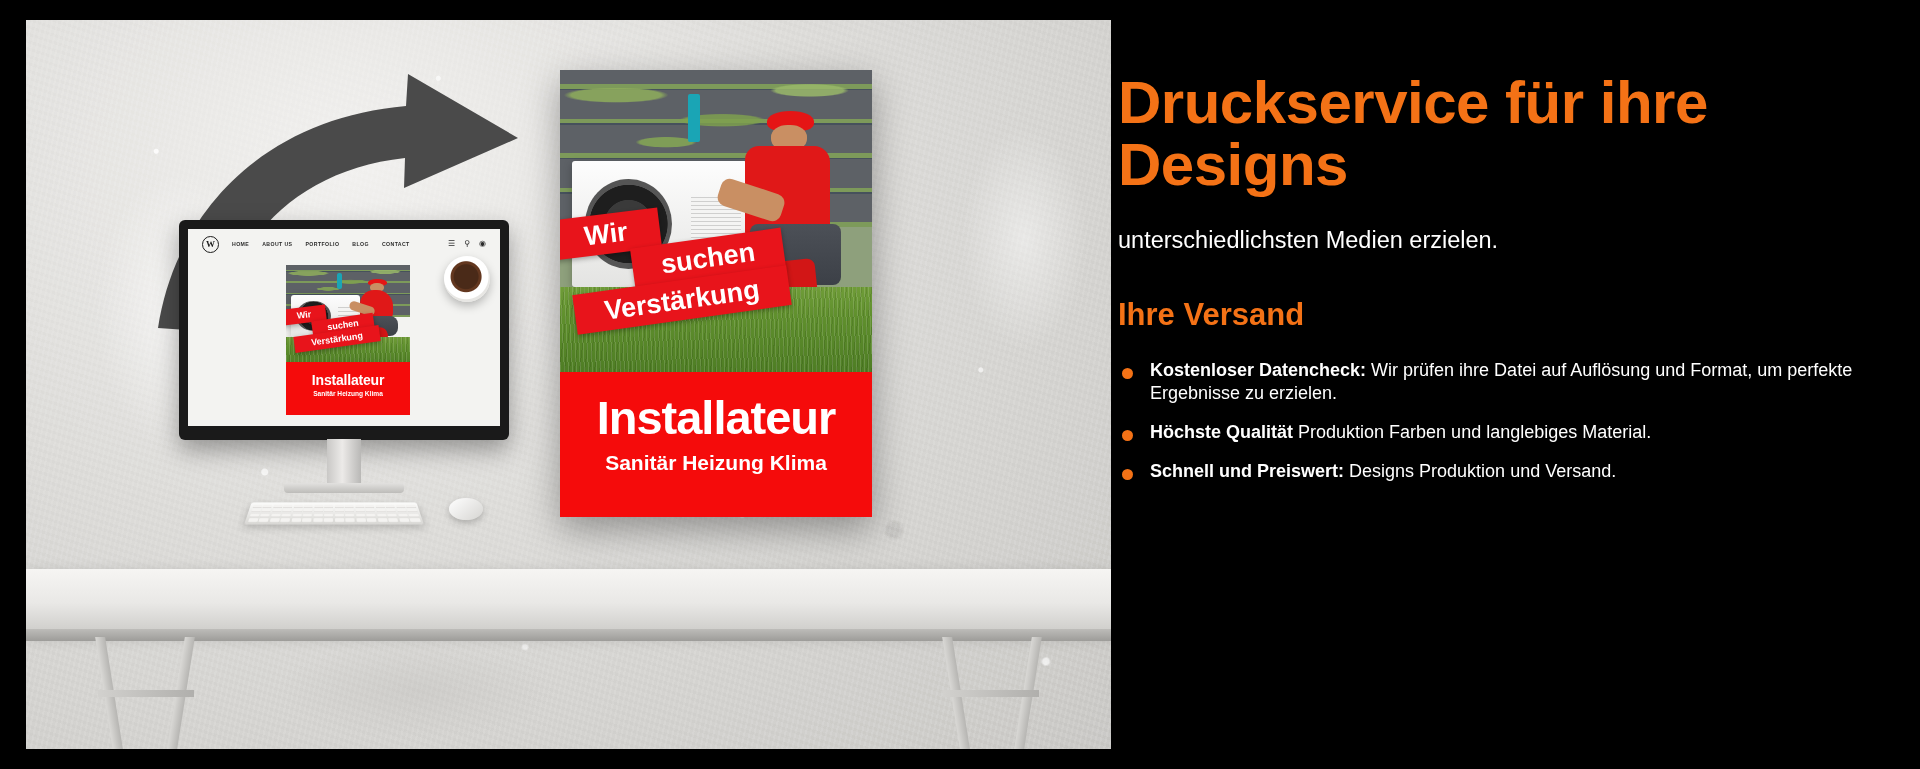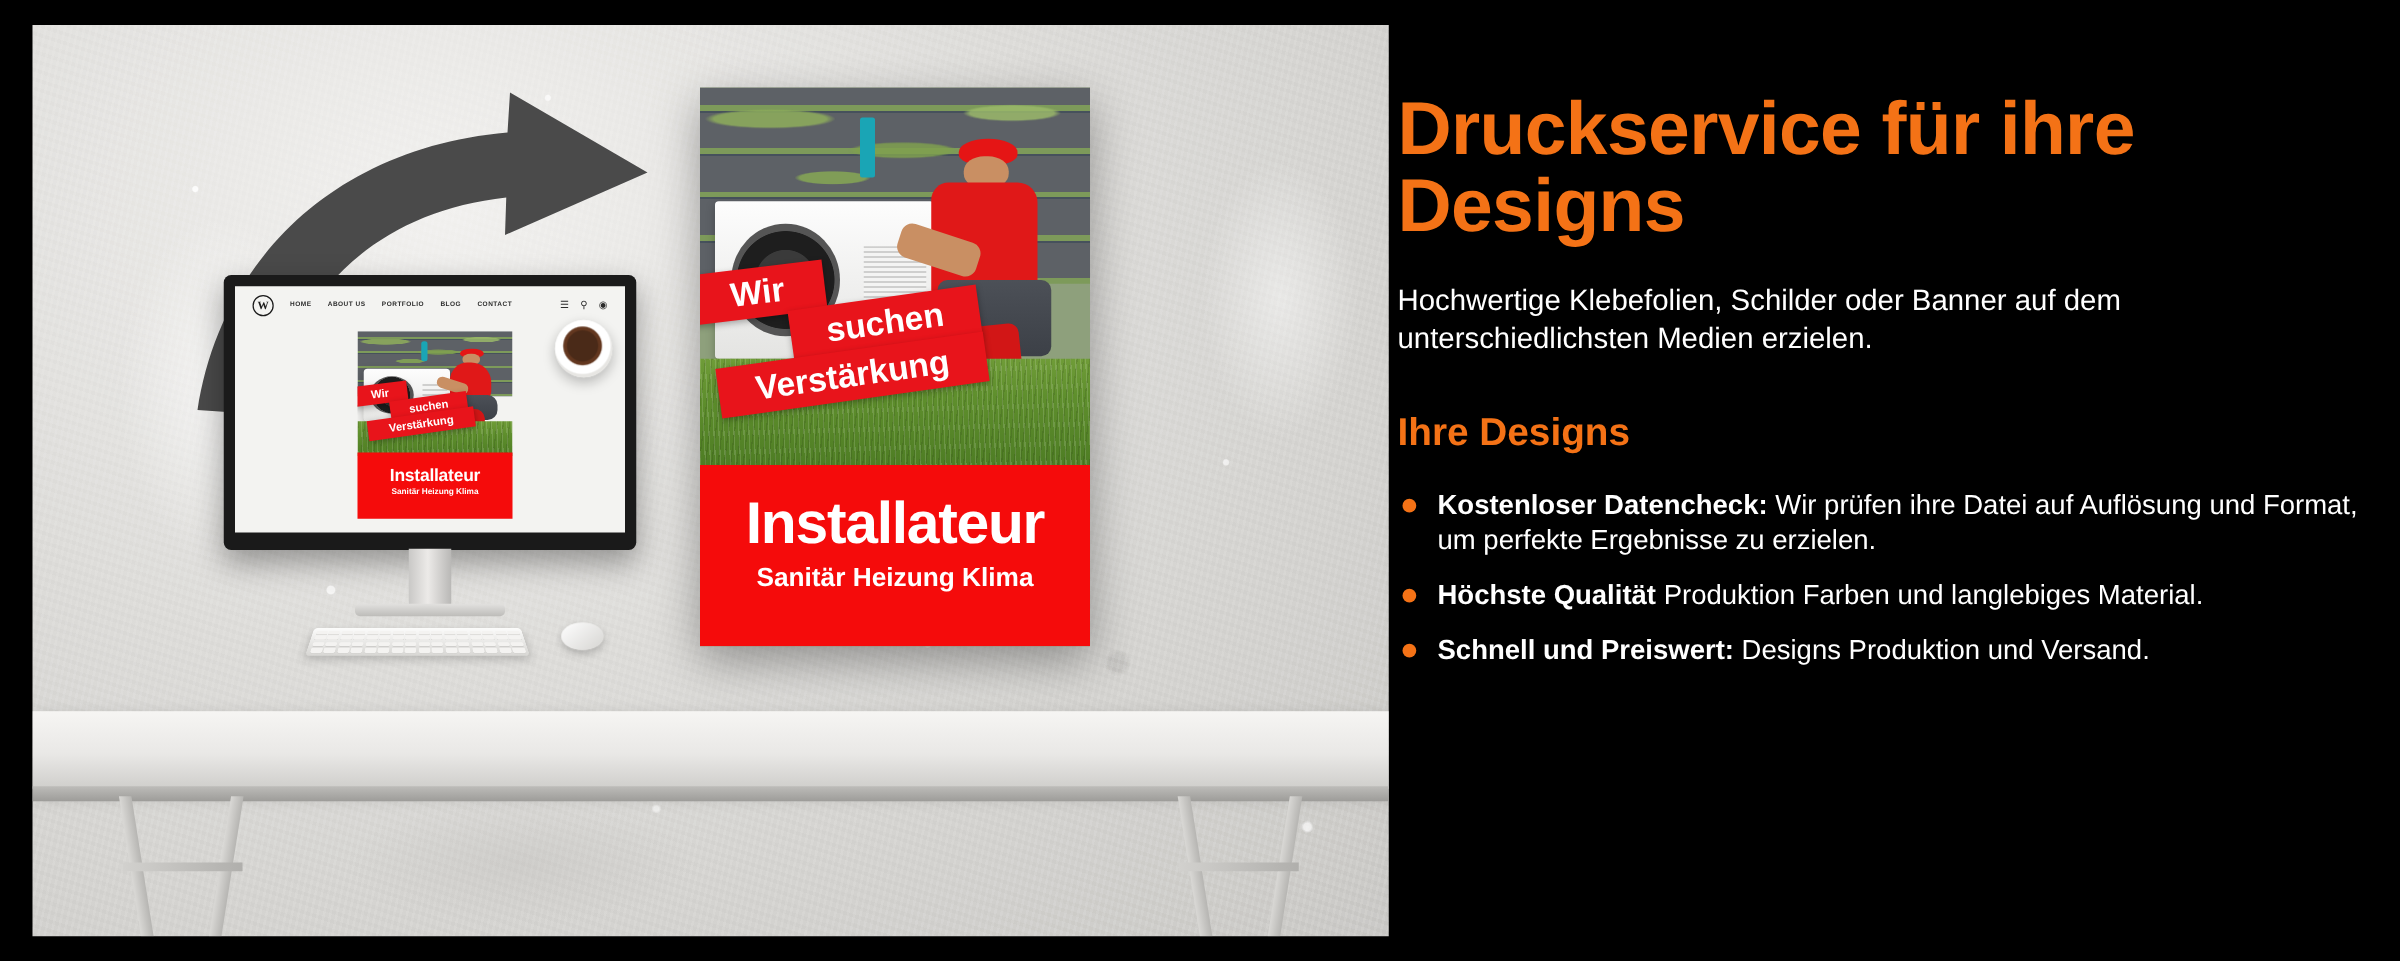--- a/index.html
+++ b/index.html
@@ -250,21 +250,21 @@
     letter-spacing:-.5px; margin-bottom:28px;
   }
   .lede { font-size:23.5px; line-height:1.3; color:#ffffff; font-weight:400; }
   .lede div { white-space:nowrap; }
   .subhead {
     color:#F47216; font-size:31px; font-weight:bold; margin-top:42px; margin-bottom:26px;
   }
   ul.benefits { list-style:none; }
   ul.benefits li {
     position:relative; padding-left:32px; margin-bottom:16px;
-    font-size:22px; line-height:1.28; color:#ffffff;
+    font-size:18px; line-height:1.28; color:#ffffff;
   }
   ul.benefits li .dot {
     position:absolute; left:4px; top:9px; width:11px; height:11px;
     border-radius:50%; background:#F47216;
   }
   ul.benefits li b { font-weight:bold; }
 </style>
 </head>
 <body>
 
@@ -447,25 +447,24 @@
         <div class="p1">Installateur</div>
         <div class="p2">Sanitär Heizung Klima</div>
       </div>
     </div>
   </div>
 
   <div class="text-panel">
     <div class="headline">Druckservice für ihre Designs</div>
 
     <div class="lede">
-      <div>Hochwertige Klebefolien, Schilder oder Banner auf dem</div>
       <div>unterschiedlichsten Medien erzielen.</div>
     </div>
 
-    <div class="subhead">Ihre Designs</div>
+    <div class="subhead">Ihre Versand</div>
 
     <ul class="benefits">
       <li>
         <span class="dot"></span>
         <b>Kostenloser Datencheck:</b><span> Wir prüfen ihre Datei auf Auflösung und Format, um perfekte Ergebnisse zu erzielen.</span>
       </li>
       <li>
         <span class="dot"></span>
         <b>Höchste Qualität</b><span> Produktion Farben und langlebiges Material.</span>
       </li>

